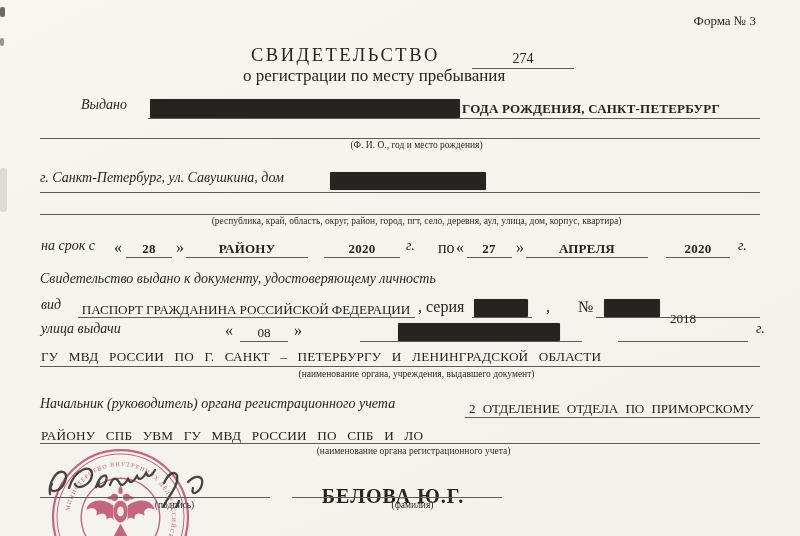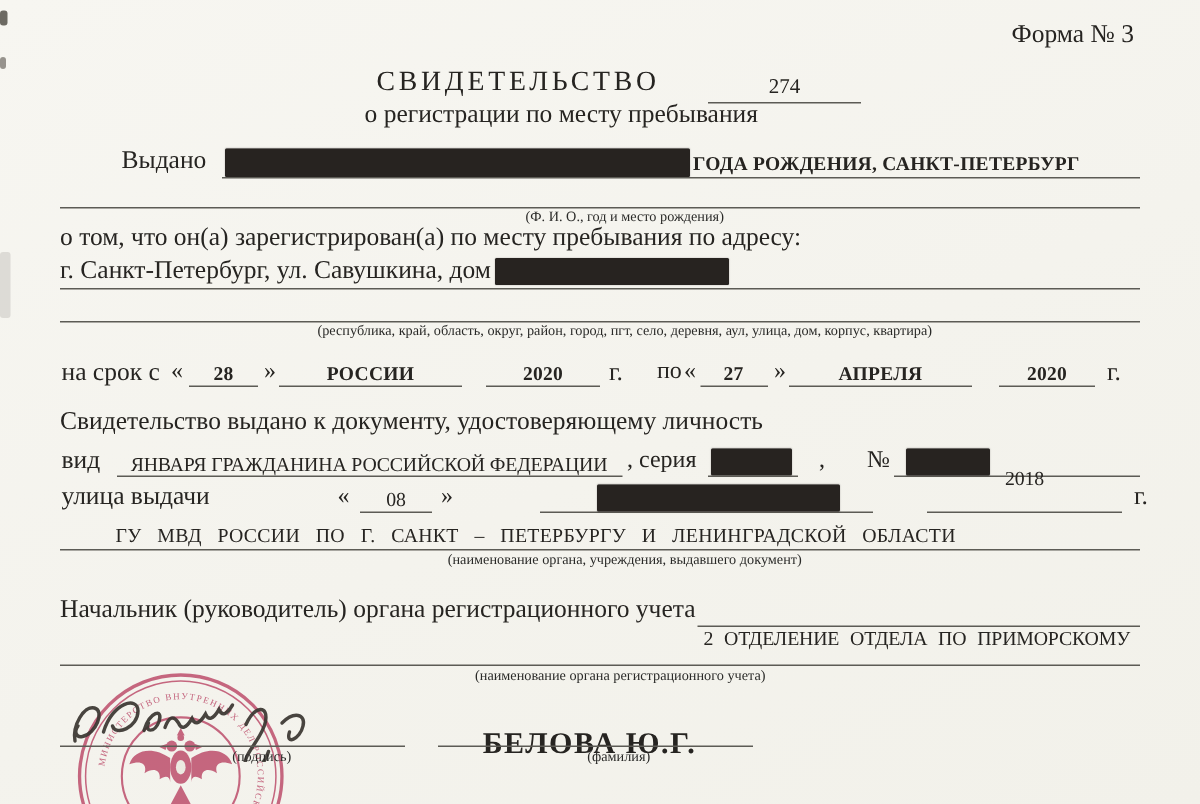--- a/index.html
+++ b/index.html
@@ -3,91 +3,90 @@
 <meta charset="utf-8">
 <style>
   html,body{margin:0;padding:0;background:#888;}
   .page{
     position:relative;width:800px;height:536px;overflow:hidden;
     background:linear-gradient(155deg,#f7f6f1 0%,#f4f3ed 55%,#f2f1ea 100%);
     font-family:"Liberation Serif","DejaVu Serif",serif;
     color:#262421;
   }
   .abs{position:absolute;white-space:nowrap;}
-  .t17{font-size:17px;}
+  .t17{font-size:14px;font-style:italic;}
   .t16{font-size:16px;}
   .cap{font-size:9.5px;color:#2a2a28;transform:translateX(-50%);text-align:left;padding-left:37px;}
   .rule{position:absolute;height:0;border-top:1px solid #5c5b55;}
   .bar{position:absolute;background:#272320;border-radius:1px;box-shadow:0 0 1px #27232066;}
   .fillb{font-weight:bold;font-size:13px;letter-spacing:.2px;}
   .cond{font-size:13.2px;letter-spacing:-.1px;}
   .ctr{transform:translateX(-50%);text-align:center;}
-  .ws{word-spacing:7px;letter-spacing:.2px;margin-left:36px;}
-  .ws2{word-spacing:4px;margin-top:17px;}
+  .ws{word-spacing:7px;letter-spacing:.2px;}
+  .ws2{word-spacing:4px;}
   .artifact{position:absolute;background:#6d6a63;border-radius:2px;}
   svg{display:block;}
 </style>
 </head>
 <body>
 
 <div class="page">
 
   <div class="artifact" style="left:0;top:7px;width:5px;height:10px;"></div>
   <div class="artifact" style="left:0;top:38px;width:4px;height:8px;opacity:.7;"></div>
   <div class="artifact" style="left:0;top:168px;width:7px;height:44px;opacity:.18;"></div>
 
-  <div class="abs" style="right:44px;top:13px;font-size:17px;">Форма № 3</div>
+  <div class="abs" style="right:44px;top:13px;font-size:13px;">Форма № 3</div>
 
   <div class="abs" style="left:251px;top:45px;font-size:18.5px;letter-spacing:2.5px;">СВИДЕТЕЛЬСТВО</div>
   <div class="abs ctr" style="left:523px;top:51px;font-size:14px;">274</div>
   <div class="rule" style="left:472px;top:68px;width:102px;"></div>
   <div class="abs" style="left:243px;top:66px;font-size:17px;">о регистрации по месту пребывания</div>
 
   <div class="abs t17" style="left:81px;top:97px;">Выдано</div>
   <div class="bar" style="left:150px;top:99px;width:310px;height:19px;"></div>
   <div class="abs fillb" style="left:462px;top:101px;">ГОДА РОЖДЕНИЯ, САНКТ-ПЕТЕРБУРГ</div>
   <div class="rule" style="left:148px;top:118px;width:612px;"></div>
 
   <div class="rule" style="left:40px;top:138px;width:720px;"></div>
   <div class="abs cap" style="left:398px;top:140px;">(Ф. И. О., год и место рождения)</div>
 
-  <div class="abs t17" style="left:40px;top:148px;">о том, что он(а) зарегистрирован(а) по месту пребывания по адресу:</div>
 
   <div class="abs t17" style="left:40px;top:170px;">г. Санкт-Петербург, ул. Савушкина, дом</div>
   <div class="bar" style="left:330px;top:172px;width:156px;height:18px;"></div>
   <div class="rule" style="left:40px;top:192px;width:720px;"></div>
   <div class="rule" style="left:40px;top:214px;width:720px;"></div>
   <div class="abs cap" style="left:398px;top:216px;">(республика, край, область, округ, район, город, пгт, село, деревня, аул, улица, дом, корпус, квартира)</div>
 
   <div class="abs t17" style="left:41px;top:238px;">на срок с</div>
   <div class="abs t16" style="left:114px;top:239px;">«</div>
   <div class="rule" style="left:126px;top:257px;width:46px;"></div>
   <div class="abs fillb ctr" style="left:149px;top:241px;">28</div>
   <div class="abs t16" style="left:176px;top:239px;">»</div>
   <div class="rule" style="left:186px;top:257px;width:122px;"></div>
-  <div class="abs fillb ctr" style="left:247px;top:241px;">РОССИИ</div>
+  <div class="abs fillb ctr" style="left:247px;top:241px;">РАЙОНУ</div>
   <div class="rule" style="left:324px;top:257px;width:76px;"></div>
   <div class="abs fillb ctr" style="left:362px;top:241px;">2020</div>
   <div class="abs t17" style="left:406px;top:238px;">г.</div>
   <div class="abs t16" style="left:438px;top:239px;">по</div>
   <div class="abs t16" style="left:456px;top:239px;">«</div>
   <div class="rule" style="left:467px;top:257px;width:45px;"></div>
   <div class="abs fillb ctr" style="left:489px;top:241px;">27</div>
   <div class="abs t16" style="left:516px;top:239px;">»</div>
   <div class="rule" style="left:526px;top:257px;width:122px;"></div>
   <div class="abs fillb ctr" style="left:587px;top:241px;">АПРЕЛЯ</div>
   <div class="rule" style="left:666px;top:257px;width:64px;"></div>
   <div class="abs fillb ctr" style="left:698px;top:241px;">2020</div>
   <div class="abs t17" style="left:738px;top:238px;">г.</div>
 
   <div class="abs t17" style="left:40px;top:271px;text-align:right;">Свидетельство выдано к документу, удостоверяющему личность</div>
 
   <div class="abs t17" style="left:41px;top:297px;">вид</div>
   <div class="rule" style="left:78px;top:317px;width:337px;"></div>
-  <div class="abs cond ctr" style="left:246px;top:302px;">ЯНВАРЯ ГРАЖДАНИНА РОССИЙСКОЙ ФЕДЕРАЦИИ</div>
+  <div class="abs cond ctr" style="left:246px;top:302px;">ПАСПОРТ ГРАЖДАНИНА РОССИЙСКОЙ ФЕДЕРАЦИИ</div>
   <div class="abs t16" style="left:418px;top:298px;">, серия</div>
   <div class="bar" style="left:474px;top:299px;width:54px;height:18px;"></div>
   <div class="rule" style="left:472px;top:317px;width:60px;"></div>
   <div class="abs t16" style="left:546px;top:298px;">,</div>
   <div class="abs t16" style="left:578px;top:298px;">№</div>
   <div class="rule" style="left:596px;top:317px;width:164px;"></div>
   <div class="bar" style="left:604px;top:299px;width:56px;height:18px;"></div>
 
   <div class="abs t17" style="left:41px;top:321px;">улица выдачи</div>
   <div class="abs t16" style="left:225px;top:322px;">«</div>
@@ -100,20 +99,21 @@
   <div class="abs cond ctr" style="left:683px;top:311px;">2018</div>
   <div class="abs t17" style="left:756px;top:321px;">г.</div>
 
   <div class="abs cond ws" style="left:41px;top:349px;">ГУ МВД РОССИИ ПО Г. САНКТ – ПЕТЕРБУРГУ И ЛЕНИНГРАДСКОЙ ОБЛАСТИ</div>
   <div class="rule" style="left:40px;top:366px;width:720px;"></div>
   <div class="abs cap" style="left:398px;top:369px;">(наименование органа, учреждения, выдавшего документ)</div>
 
   <div class="abs t17" style="left:40px;top:396px;">Начальник (руководитель) органа регистрационного учета</div>
   <div class="abs cond ws2" style="left:469px;top:401px;">2 ОТДЕЛЕНИЕ ОТДЕЛА ПО ПРИМОРСКОМУ</div>
   <div class="rule" style="left:465px;top:417px;width:295px;"></div>
+  <div class="abs cond ws" style="left:41px;top:428px;">РАЙОНУ СПБ УВМ ГУ МВД РОССИИ ПО СПБ И ЛО</div>
   <div class="rule" style="left:40px;top:443px;width:720px;"></div>
   <div class="abs cap" style="left:395px;top:446px;">(наименование органа регистрационного учета)</div>
 
   <svg class="abs" style="left:50px;top:447px;opacity:.82;mix-blend-mode:multiply;" width="141" height="141" viewBox="0 0 140 140">
     <defs>
       <path id="ringPath" d="M70,70 m-51,0 a51,51 0 1,1 102,0 a51,51 0 1,1 -102,0"></path>
       <path id="numPath" d="M22,82 A51,51 0 0 0 118,82"></path>
     </defs>
     <g fill="none" stroke="#c34a6e">
       <circle cx="70" cy="70" r="67" stroke-width="2.2"></circle>

